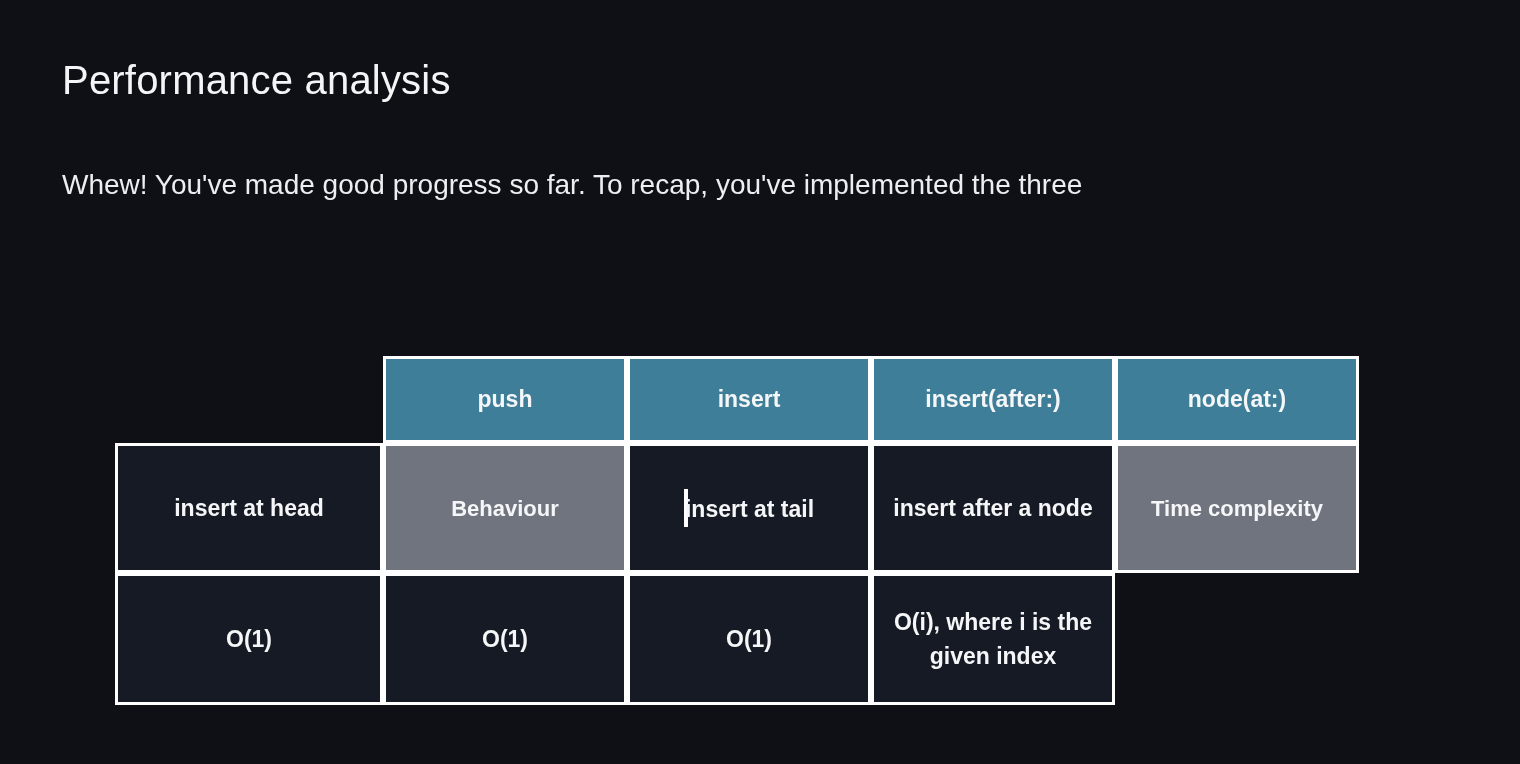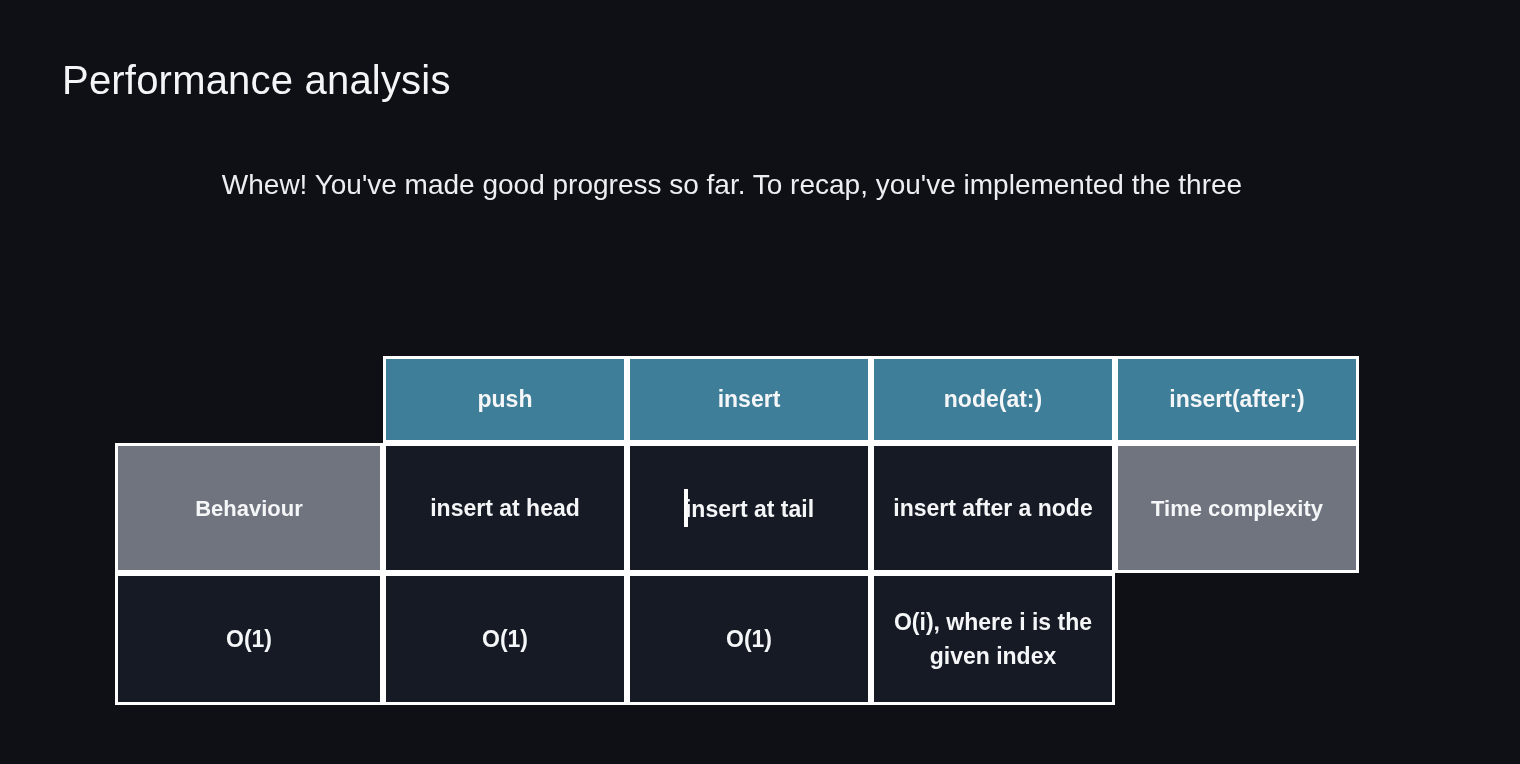--- a/index.html
+++ b/index.html
@@ -28,21 +28,20 @@
     color: #f4f5f7;
   }
   .intro {
     position: absolute;
     left: 62px;
     top: 158px;
     width: 1340px;
     font-size: 28px;
     font-weight: 400;
     color: #eceef1;
-    text-align: center;
   }
   .intro .line {
     line-height: 53px;
     white-space: nowrap;
   }
   .perf-table {
     position: absolute;
     left: 115px;
     top: 356px;
     display: grid;
@@ -93,31 +92,31 @@
 <div class="perf-table">
 
   <div class="cell corner"></div>
   <div class="cell th">
       <span class="txt">push</span>
     </div>
   <div class="cell th">
       <span class="txt">insert</span>
     </div>
   <div class="cell th">
+      <span class="txt">insert(after:)</span>
+    </div>
+  <div class="cell th">
       <span class="txt">node(at:)</span>
     </div>
-  <div class="cell th">
-      <span class="txt">insert(after:)</span>
+
+  <div class="cell data">
+      <span class="txt">insert at head</span>
     </div>
-
   <div class="cell rowhdr">
       <span class="txt">Behaviour</span>
-    </div>
-  <div class="cell data">
-      <span class="txt">insert at head</span>
     </div>
   <div class="cell data">
     <span class="txt"><span class="caret"></span><span>insert at tail</span></span>
   </div>
   <div class="cell data">
       <span class="txt">insert after a node</span>
     </div>
 
   <div class="cell rowhdr">
       <span class="txt">Time complexity</span>

